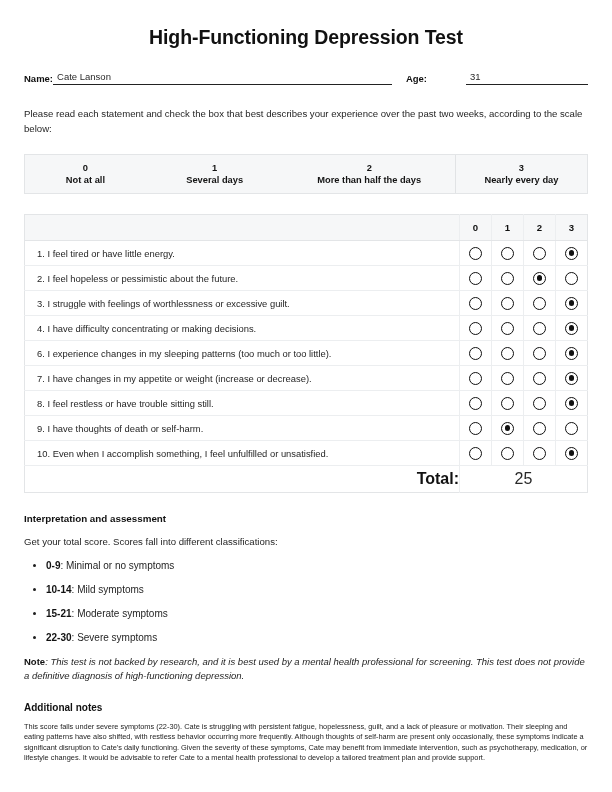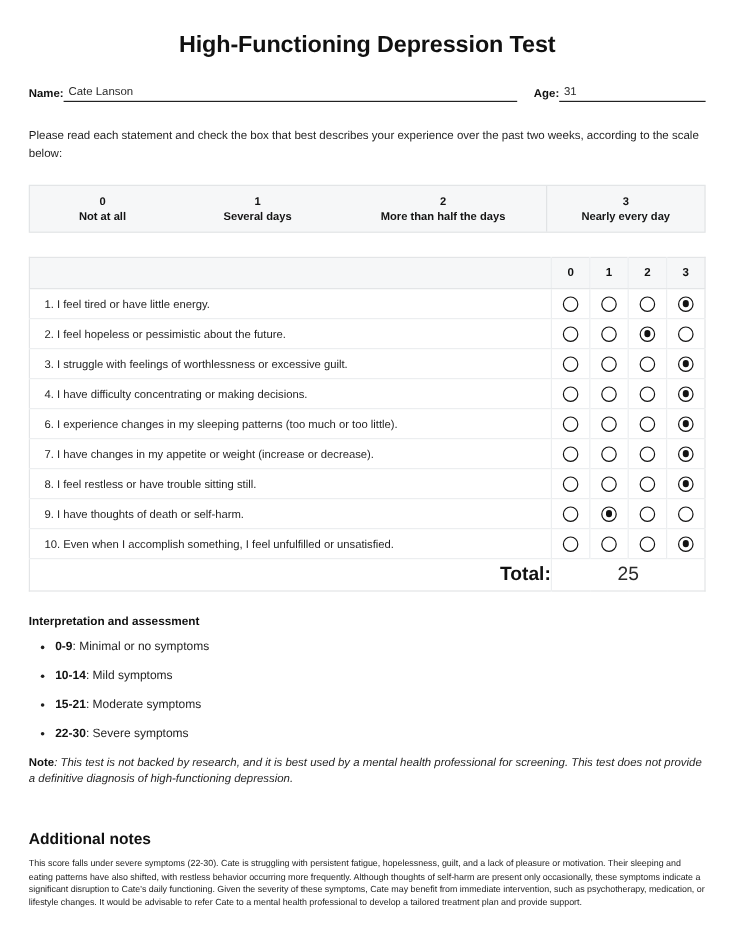--- a/index.html
+++ b/index.html
@@ -52,21 +52,21 @@
   .idrow .fill {
     border-bottom: 1px solid #222;
     font-size: 9.5px;
     line-height: 12px;
     padding: 0 2px 1px 4px;
     color: #2a2a2a;
     white-space: nowrap;
     overflow: hidden;
   }
   .fill-name { flex: 1 1 auto; margin-right: 14px; }
-  .fill-age  { width: 116px; flex: 0 0 auto; }
+  .fill-age  { width: 116px; flex: 0 0 auto; margin-left: 39px; }
 
   
   .instructions {
     margin-top: 22px;
     font-size: 9.6px;
     line-height: 14.5px;
     color: #1f1f1f;
   }
 
   
@@ -209,22 +209,22 @@
     line-height: 14px;
     font-style: italic;
     color: #1f1f1f;
   }
   .note b {
     font-style: normal;
     color: #111;
   }
 
   .addl-head {
-    margin-top: 34px;
-    font-size: 13px;
+    margin-top: 19px;
+    font-size: 10px;
     font-weight: bold;
     color: #111;
   }
   .addl-body {
     margin-top: 9px;
     font-size: 7.4px;
     line-height: 10.6px;
     color: #232323;
     text-align: left;
   }
@@ -348,20 +348,21 @@
       </tbody>
     <tfoot>
       <tr>
         <td class="tot-label">Total:</td>
         <td class="tot-value" colspan="4">25</td>
       </tr>
     </tfoot>
   </table>
 
   <div class="sec-head">Interpretation and assessment</div>
+  <p class="sec-para">Get your total score. Scores fall into different classifications:</p>
 
   <ul class="bands" id="bands-list">
       <li><b>0-9</b><span>: Minimal or no symptoms</span></li>
       <li><b>10-14</b><span>: Mild symptoms</span></li>
       <li><b>15-21</b><span>: Moderate symptoms</span></li>
       <li><b>22-30</b><span>: Severe symptoms</span></li>
     </ul>
 
   <p class="note">
     <b>Note</b><span>: This test is not backed by research, and it is best used by a mental health professional for screening. This test does not provide a definitive diagnosis of high-functioning depression.</span>

